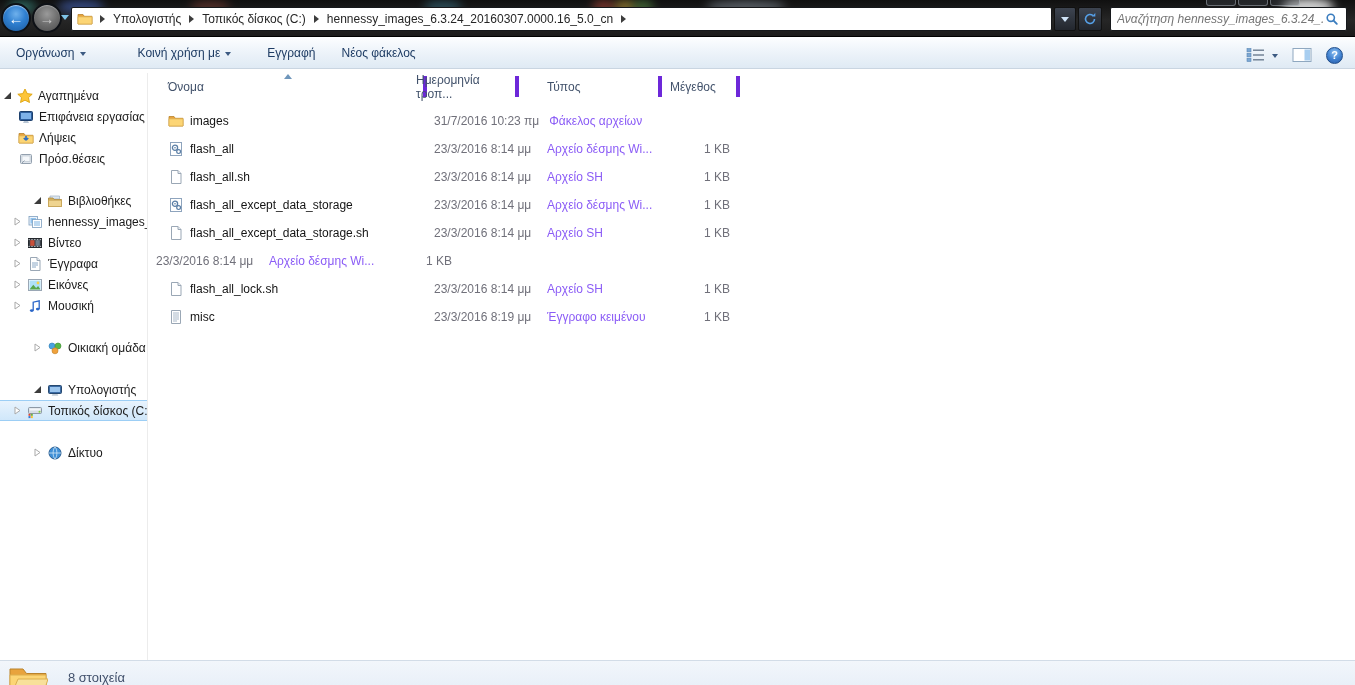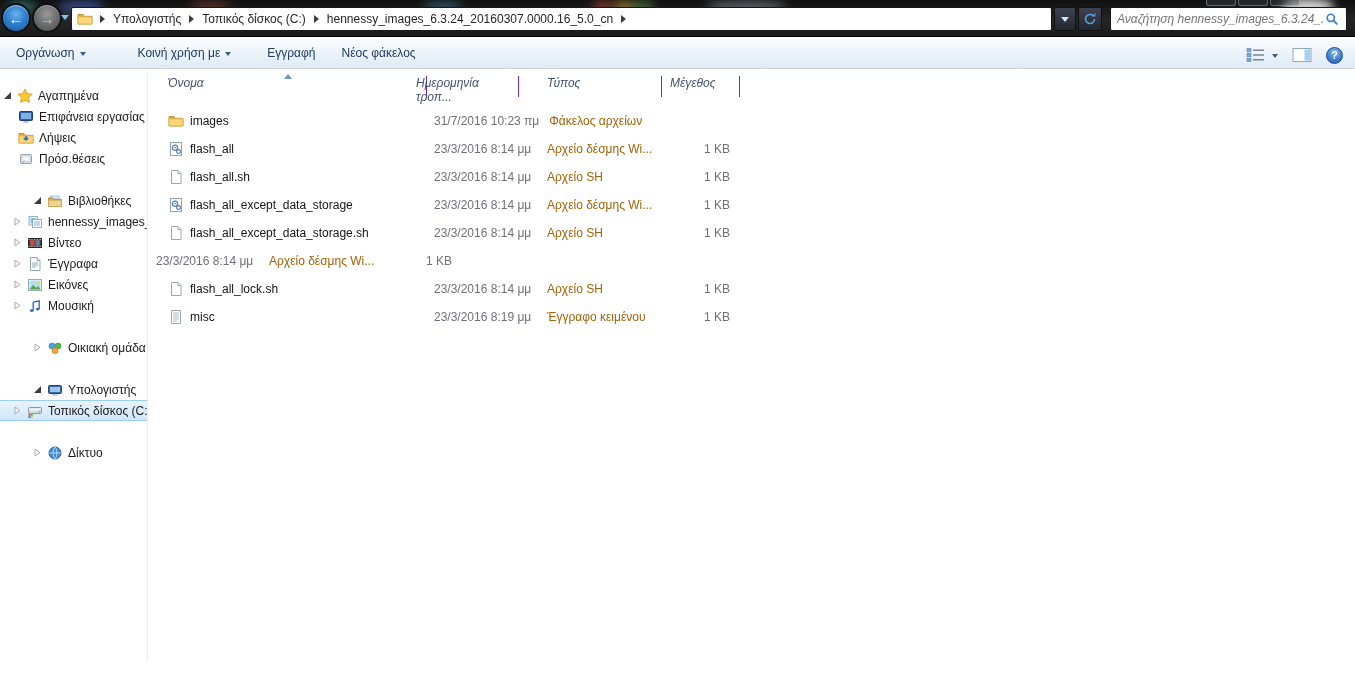--- a/index.html
+++ b/index.html
@@ -65,33 +65,33 @@
   .lvl0 { padding-left:3px; }
   .lvl1 { padding-left:13px; }
   .lvl1-fav { padding-left:18px; }
   .gap21 { margin-top:21px;margin-left:30px; }
   .first { margin-top:12px; }
   .sel { background:linear-gradient(#e8f3fd,#d0e7fa); border-top:1px solid #9ccef5; border-bottom:1px solid #9ccef5; }
   .ic { display:inline-flex; width:16px; height:16px; flex:0 0 16px; align-items:center; justify-content:center; }
 
   .content { position:absolute; left:149px; top:73px; right:0; bottom:25px; background:#fff; }
   .colheaders { position:absolute; left:0; top:3px; right:0; height:21px; color:#42526b; }
-  .ch { position:absolute; top:0; height:21px; display:flex; align-items:flex-start; border-right:1px solid #6d28d9;font-style:italic; }
+  .ch { position:absolute; top:0; height:21px; display:flex; align-items:center; border-right:4px solid #6d28d9; }
   .ch0 { left:0;   width:278px; padding-left:19px; }
   .ch1 { left:260px; width:110px; padding-left:7px; }
   .ch2 { left:388px; width:125px; padding-left:10px; }
   .ch3 { left:513px; width:78px;  padding-left:8px; }
   .sort-arr { position:absolute; left:135px; top:-2px; width:0; height:0;
               border-left:4px solid transparent; border-right:4px solid transparent;
               border-bottom:5px solid #6f96bb; }
   .rows { position:absolute; left:0; top:30px; right:0; }
   .frow { display:flex; align-items:center; height:21px;margin-top:7px; }
   .c-name { flex:0 0 278px; display:flex; align-items:center; gap:6px; padding-left:19px; color:#141414; overflow:hidden; white-space:nowrap; }
   .c-date { flex:0 0 110px; padding-left:7px; color:#70707a; white-space:nowrap; }
-  .c-type { flex:0 0 125px; padding-left:10px; color:#a16207; white-space:nowrap; overflow:hidden; }
+  .c-type { flex:0 0 125px; padding-left:10px; color:#8b5cf6; white-space:nowrap; overflow:hidden; }
   .c-size { flex:0 0 78px; padding-right:10px; color:#70707a; text-align:right; white-space:nowrap; }
 
   
   .details-pane { position:absolute; left:0; top:660px; width:1355px; height:25px;
                   background:linear-gradient(#f2f6fb,#e9f0f8); border-top:1px solid #d2dce7; overflow:hidden; }
   .dp-icon { position:absolute; left:8px; top:4px; }
   .dp-text { position:absolute; left:68px; top:9px; color:#41506b; font-size:13px; }
 </style>
 </head>
 <body>
@@ -528,14 +528,24 @@
             </span>
             <span>misc</span>
           </span>
         <span class="c-date">23/3/2016 8:19 μμ</span>
         <span class="c-type">Έγγραφο κειμένου</span>
         <span class="c-size">1 KB</span>
       </div>
     </div>
   </div>
 
+  <div class="details-pane">
+    <span class="dp-icon ic" style="width:40px;height:34px;flex-basis:40px">
+        <svg width="40" height="34" viewBox="0 0 40 34">
+          <path d="M2 4h13l3.5 4.5H38V33H2z" fill="#e8a33d" stroke="#b9832c"></path>
+          <path d="M2 10h36v23H2z" fill="#fcd575" stroke="#dcae4f"></path>
+          <path d="M2 33L10 14h30l-6 19z" fill="#f8e09a" stroke="#dcae4f"></path>
+        </svg>
+      </span>
+    <span class="dp-text">8 στοιχεία</span>
+  </div>
 
 </div>
 
 </body></html>

